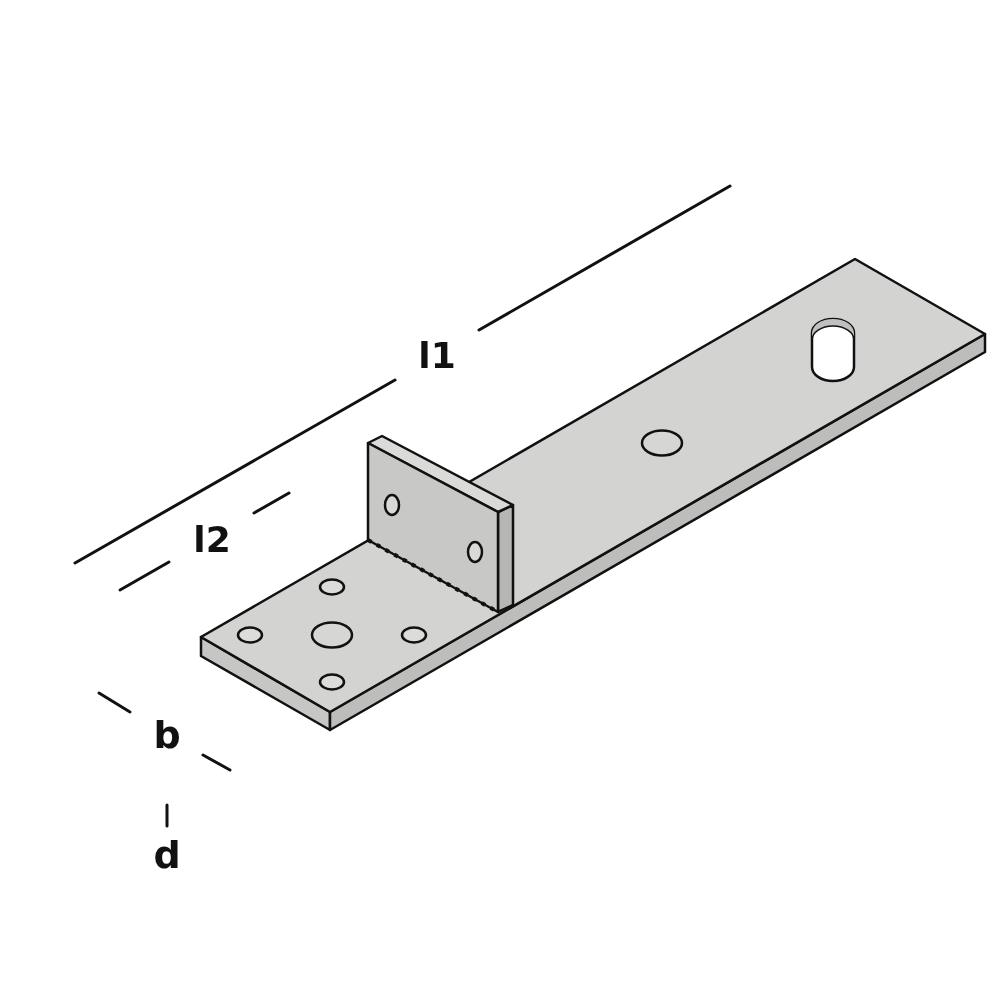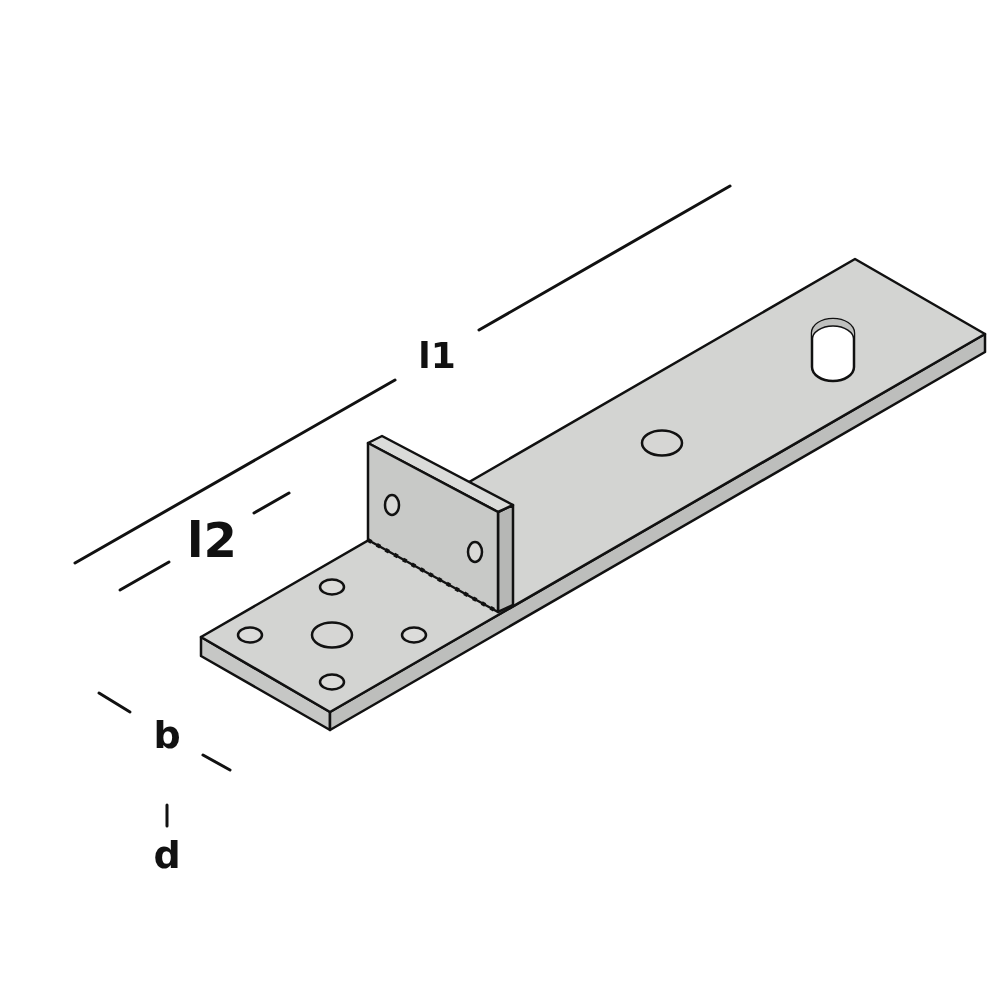--- a/index.html
+++ b/index.html
@@ -69,16 +69,16 @@
       <ellipse cx="365" cy="505" rx="7" ry="10" fill="#d9d9d7"></ellipse>
       <ellipse cx="448" cy="552" rx="7" ry="10" fill="#d9d9d7"></ellipse>
     </g>
 
     <g>
       <line x1="341" y1="540" x2="471" y2="612" stroke="#111" stroke-width="4" stroke-dasharray="4,6"></line>
     </g>
   </svg>
 
   <div class="lbl" style="left:410px;top:356px;font-size:36px;">l1</div>
-  <div class="lbl" style="left:185px;top:540px;font-size:48px;">l2</div>
+  <div class="lbl" style="left:185px;top:540px;font-size:36px;">l2</div>
   <div class="lbl" style="left:140px;top:735px;font-size:38px;">b</div>
   <div class="lbl" style="left:140px;top:855px;font-size:38px;">d</div>
 </div>
 
 </body></html>

